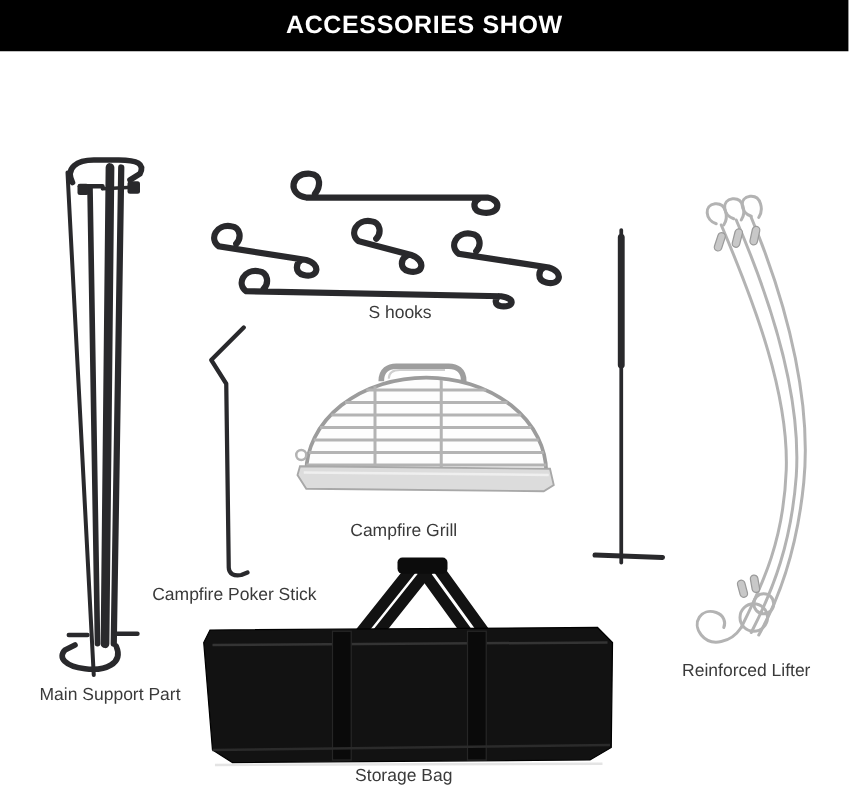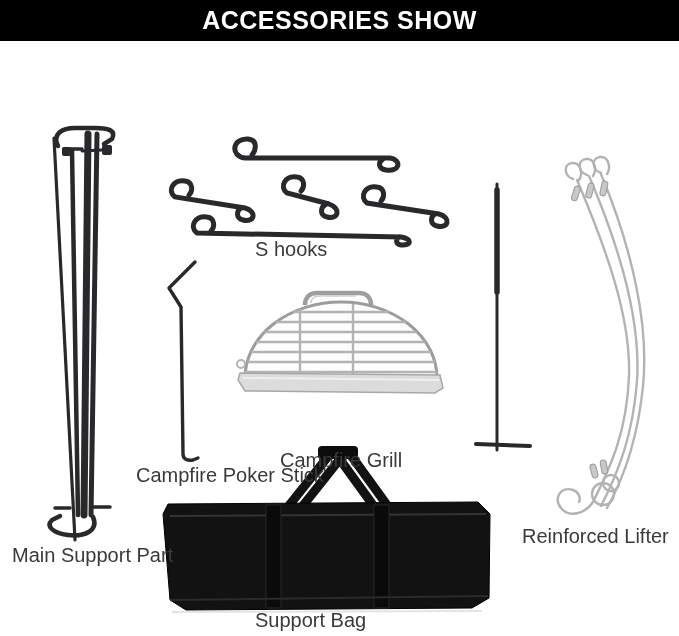--- a/index.html
+++ b/index.html
@@ -9,25 +9,25 @@
   html,body{margin:0;padding:0;background:#ffffff;}
   #stage{
     position:relative;width:679px;height:636px;background:#ffffff;overflow:hidden;
     font-family:"Liberation Sans", sans-serif;
   }
   .banner{
     position:absolute;left:0;top:0;width:679px;height:41px;
     background:var(--banner-bg);display:flex;align-items:center;justify-content:center;
   }
   .banner h1{
-    margin:0;color:var(--banner-text);font-size:25px;font-weight:700;letter-spacing:.5px;
+    margin:0;color:var(--banner-text);font-size:20px;font-weight:700;letter-spacing:.5px;
   }
   .item-label{
-    position:absolute;color:var(--label-text);font-size:20px;line-height:20px;
-    text-align:left;white-space:nowrap;
+    position:absolute;color:var(--label-text);font-size:14px;line-height:20px;
+    text-align:center;white-space:nowrap;
   }
   .fig{position:absolute;}
   svg{display:block;overflow:visible;}
 </style>
 </head>
 <body>
 
 <div id="stage">
 
   <div class="banner">
@@ -166,22 +166,22 @@
 
       <path d="M12,156 L330,152" stroke="#2b2b2b" stroke-width="2"></path>
       <path d="M14,168 L324,167" stroke="#d9d9d9" stroke-width="2" opacity="0.7"></path>
     </svg>
   </div>
 
   <div class="item-label" style="left:12px;top:545px;width:152px;">Main Support Part</div>
 
   <div class="item-label" style="left:255px;top:239px;width:130px;">S hooks</div>
 
-  <div class="item-label" style="left:95px;top:465px;width:185px;padding-left:41px;">Campfire Poker Stick</div>
+  <div class="item-label" style="left:95px;top:465px;width:185px;">Campfire Poker Stick</div>
 
-  <div class="item-label" style="left:280px;top:414px;width:150px;margin-top:36px;">Campfire Grill</div>
+  <div class="item-label" style="left:248px;top:414px;width:150px;">Campfire Grill</div>
 
 
   <div class="item-label" style="left:522px;top:526px;width:150px;">Reinforced Lifter</div>
 
-  <div class="item-label" style="left:255px;top:610px;width:136px;">Support Bag</div>
+  <div class="item-label" style="left:255px;top:610px;width:136px;">Storage Bag</div>
 
 </div>
 
 </body></html>

